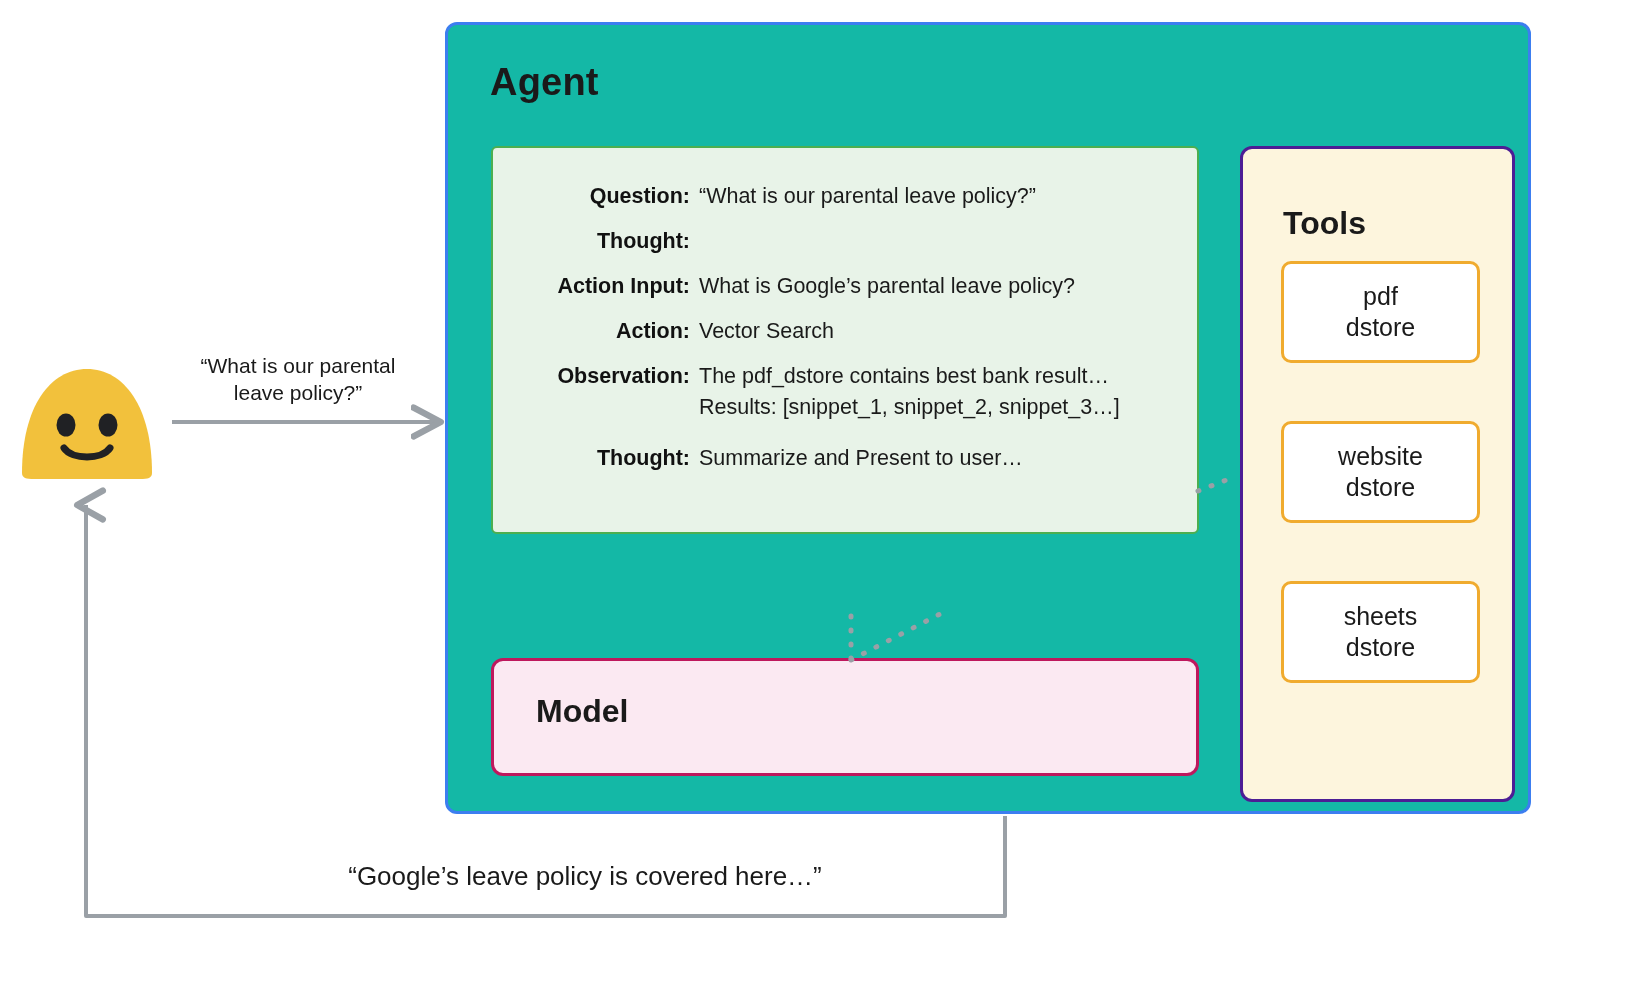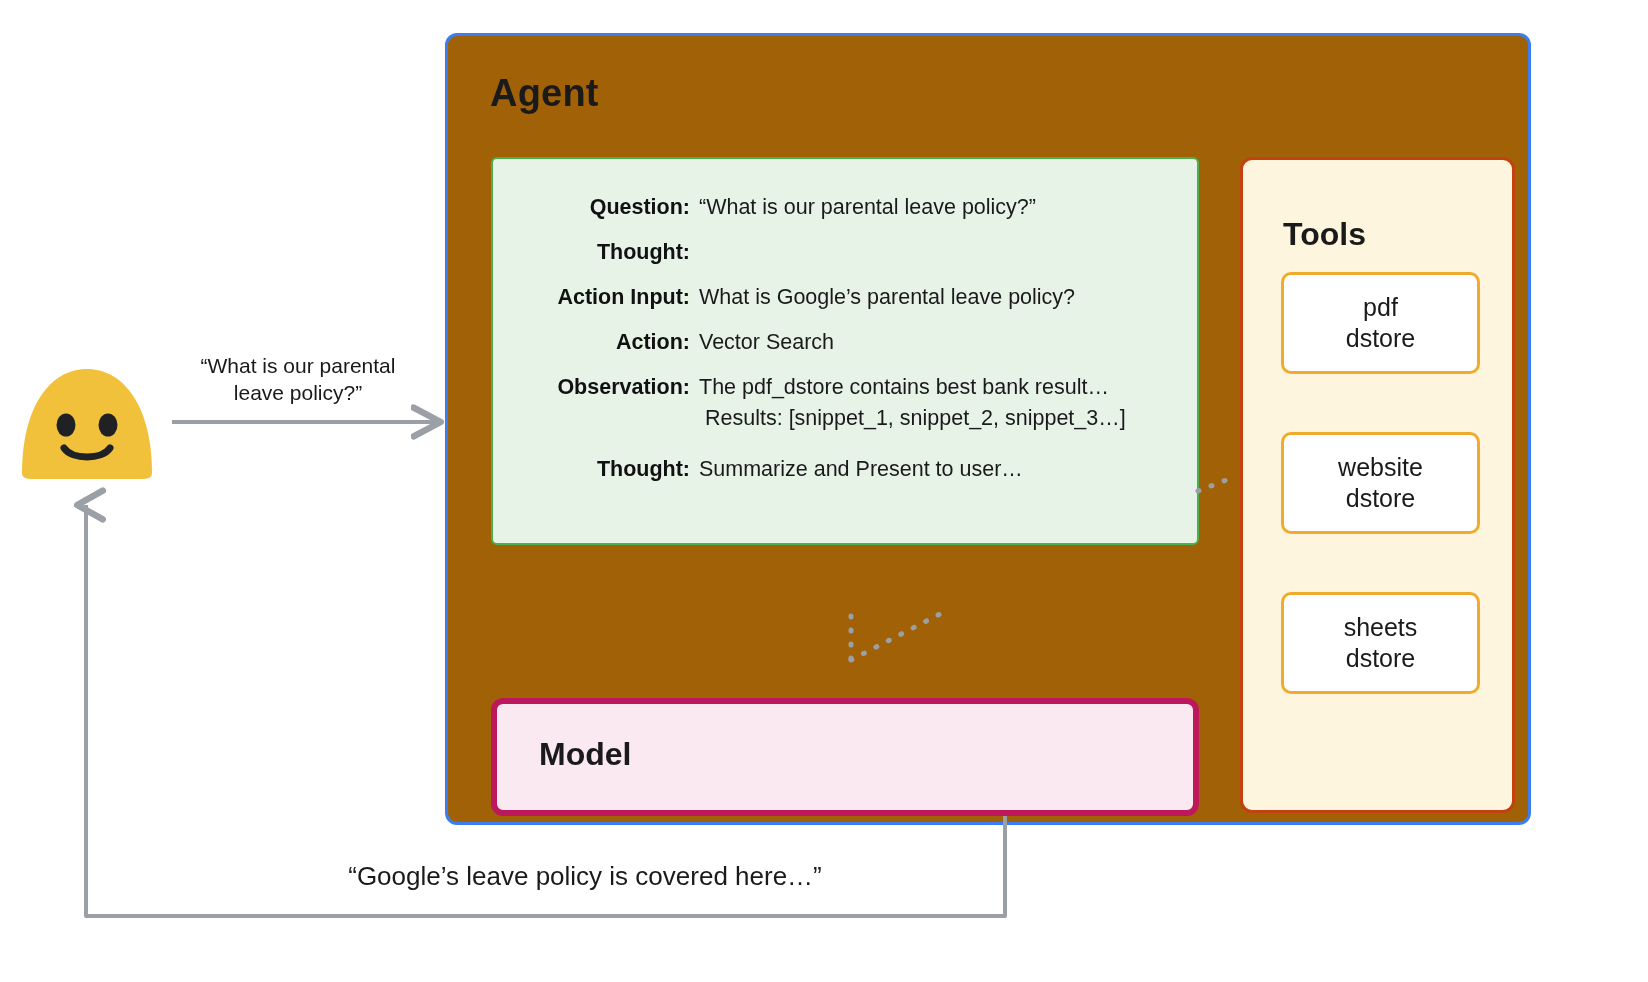--- a/index.html
+++ b/index.html
@@ -37,25 +37,25 @@
     top: 363px;
     width: 134px;
     height: 118px;
     z-index: 6;
   }
 
   
   #agent-box {
     position: absolute;
     left: 445px;
-    top: 33px;
+    top: 22px;
     width: 1086px;
     height: 792px;
     box-sizing: border-box;
-    background: #a16207;
+    background: #14b8a6;
     border: 3px solid #3c7ef0;
     border-radius: 12px;
     z-index: 2;
   }
   #agent-title {
     position: absolute;
     left: 42px;
     top: 36px;
     font-size: 38px;
     font-weight: 600;
@@ -100,56 +100,54 @@
   }
   .trace-value {
     font-size: 21.5px;
     font-weight: 400;
     color: #1a1a1a;
     line-height: 29px;
   }
   .trace-value .sub {
     display: block;
     margin-top: 2px;
-    margin-left: 6px;
   }
   .trace-row.observation { margin-bottom: 22px; }
 
   
   #model-box {
     position: absolute;
     left: 43px;
     top: 633px;
     width: 708px;
     height: 118px;
     box-sizing: border-box;
     background: #fbe9f2;
-    border: 6px solid #be185d;
+    border: 3px solid #be185d;
     border-radius: 12px;
-    margin-top: 29px;
   }
   #model-title {
     position: absolute;
     left: 42px;
     top: 32px;
     font-size: 32px;
     font-weight: 600;
     color: #1a1a1a;
   }
 
   
   #tools-box {
     position: absolute;
     left: 792px;
     top: 121px;
     width: 275px;
     height: 656px;
     box-sizing: border-box;
     background: #fdf5dd;
-    border: 3px solid #c2410c;
+    border: 3px solid #4c1d95;
     border-radius: 12px;
   }
   #tools-title {
     position: absolute;
     left: 40px;
     top: 56px;
     font-size: 32px;
     font-weight: 600;
     color: #1a1a1a;
   }

